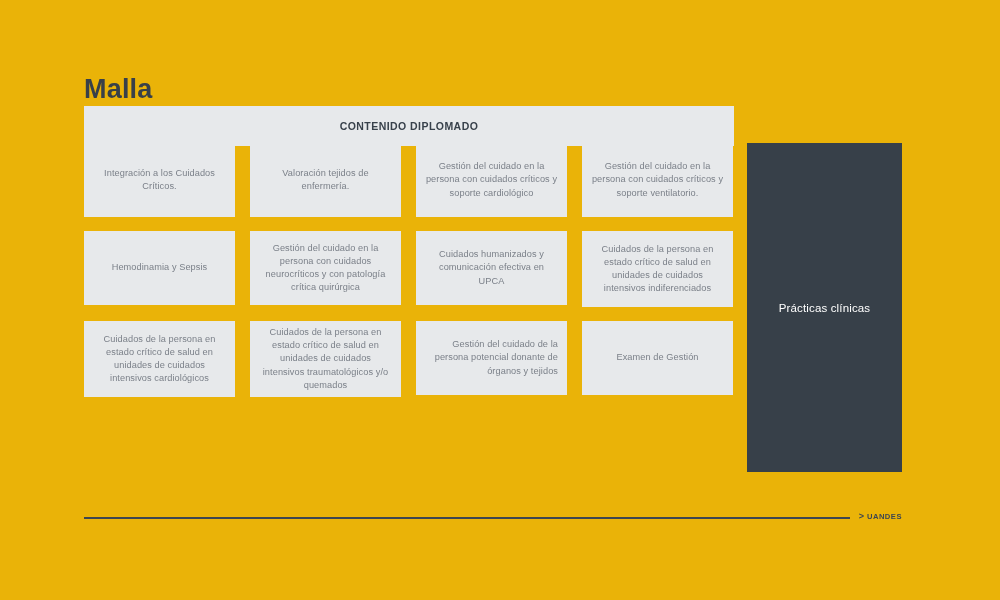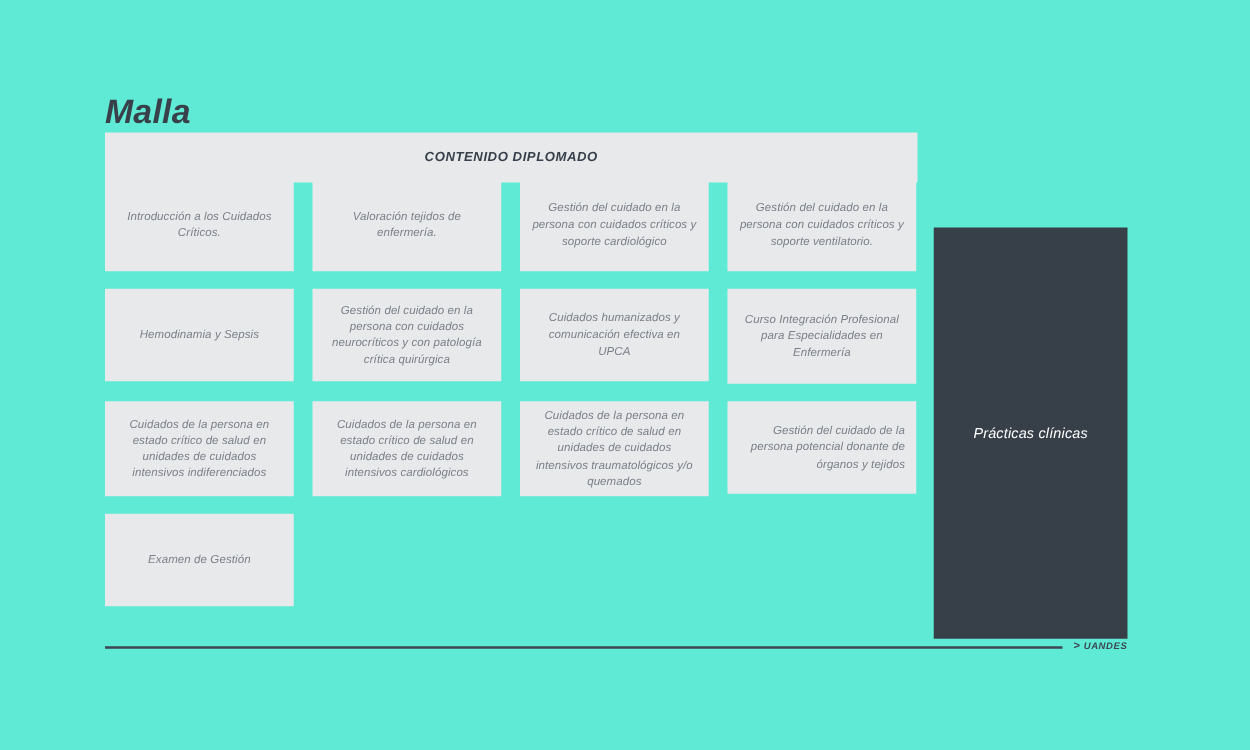--- a/index.html
+++ b/index.html
@@ -11,22 +11,21 @@
     height: 600px;
     background: #ffffff;
     font-family: "Liberation Sans", sans-serif;
     overflow: hidden;
   }
 
   .page {
     position: relative;
     width: 1000px;
     height: 600px;
-    background: #5eead4;
-    font-style: italic;
+    background: #eab308;
   }
 
   
   .page-title {
     position: absolute;
     left: 84px;
     top: 54px;
     font-size: 27px;
     font-weight: bold;
     color: #384049;
@@ -105,21 +104,20 @@
     position: absolute;
     left: 663px;
     top: 37px;
     width: 155px;
     height: 329px;
     background: #374049;
     display: flex;
     align-items: center;
     justify-content: center;
     text-align: center;
-    margin-top: 39px;
   }
   .practice-panel-label {
     font-size: 11.5px;
     color: #ffffff;
     letter-spacing: 0.15px;
     line-height: 16px;
   }
 
   
   .footer {
@@ -168,21 +166,21 @@
 
   <div class="matrix">
 
     <div class="content-header">
       <span class="content-header-label">CONTENIDO DIPLOMADO</span>
     </div>
 
     <div class="course-grid">
 
       <div class="course-card r1">
-        <span class="course-card-label">Introducción a los Cuidados Críticos.</span>
+        <span class="course-card-label">Integración a los Cuidados Críticos.</span>
       </div>
       <div class="course-card r1">
         <span class="course-card-label">Valoración tejidos de enfermería.</span>
       </div>
       <div class="course-card r1">
         <span class="course-card-label">Gestión del cuidado en la persona con cuidados críticos y soporte cardiológico</span>
       </div>
 
       <div class="course-card r2">
         <span class="course-card-label">Gestión del cuidado en la persona con cuidados críticos y soporte ventilatorio.</span>
@@ -190,23 +188,20 @@
       <div class="course-card r2">
         <span class="course-card-label">Hemodinamia y Sepsis</span>
       </div>
       <div class="course-card r2">
         <span class="course-card-label">Gestión del cuidado en la persona con cuidados neurocríticos y con patología crítica quirúrgica</span>
       </div>
       <div class="course-card r2">
         <span class="course-card-label">Cuidados humanizados y comunicación efectiva en UPCA</span>
       </div>
 
-      <div class="course-card r3">
-        <span class="course-card-label">Curso Integración Profesional para Especialidades en Enfermería</span>
-      </div>
       <div class="course-card r3">
         <span class="course-card-label">Cuidados de la persona en estado crítico de salud en unidades de cuidados intensivos indiferenciados</span>
       </div>
       <div class="course-card r3">
         <span class="course-card-label">Cuidados de la persona en estado crítico de salud en unidades de cuidados intensivos cardiológicos</span>
       </div>
       <div class="course-card r3">
         <span class="course-card-label">Cuidados de la persona en estado crítico de salud en unidades de cuidados intensivos traumatológicos y/o quemados</span>
       </div>
 

